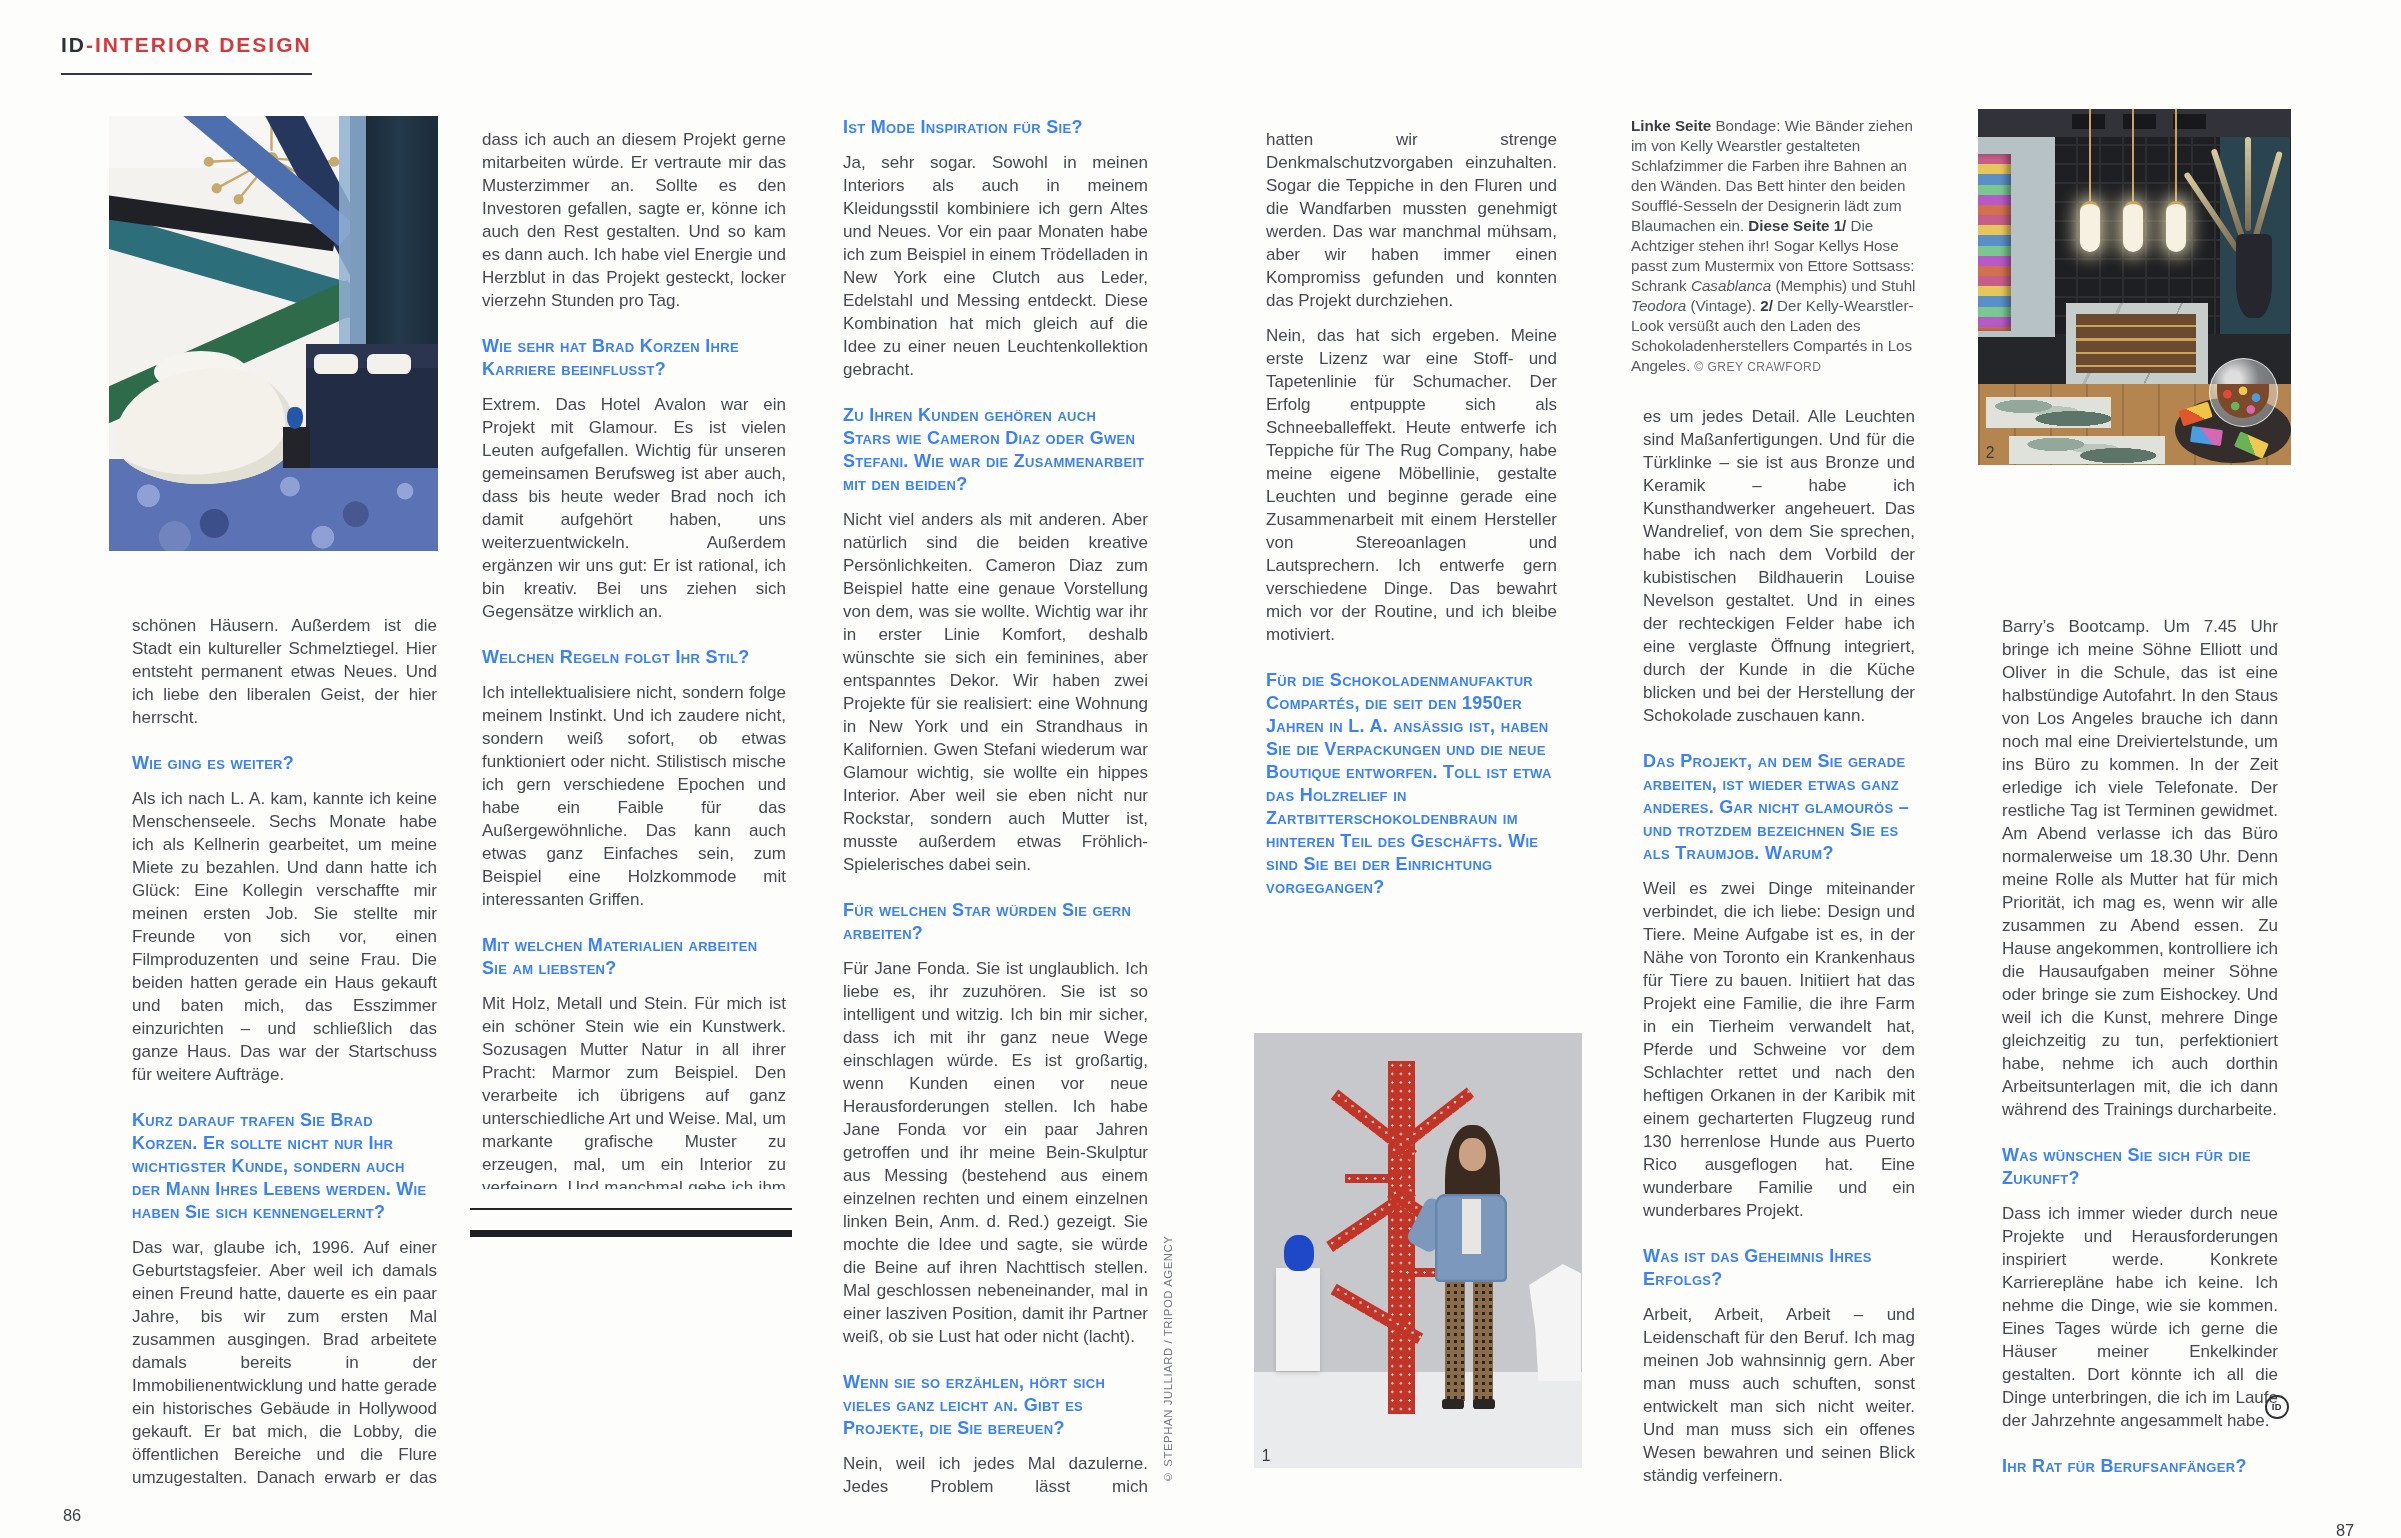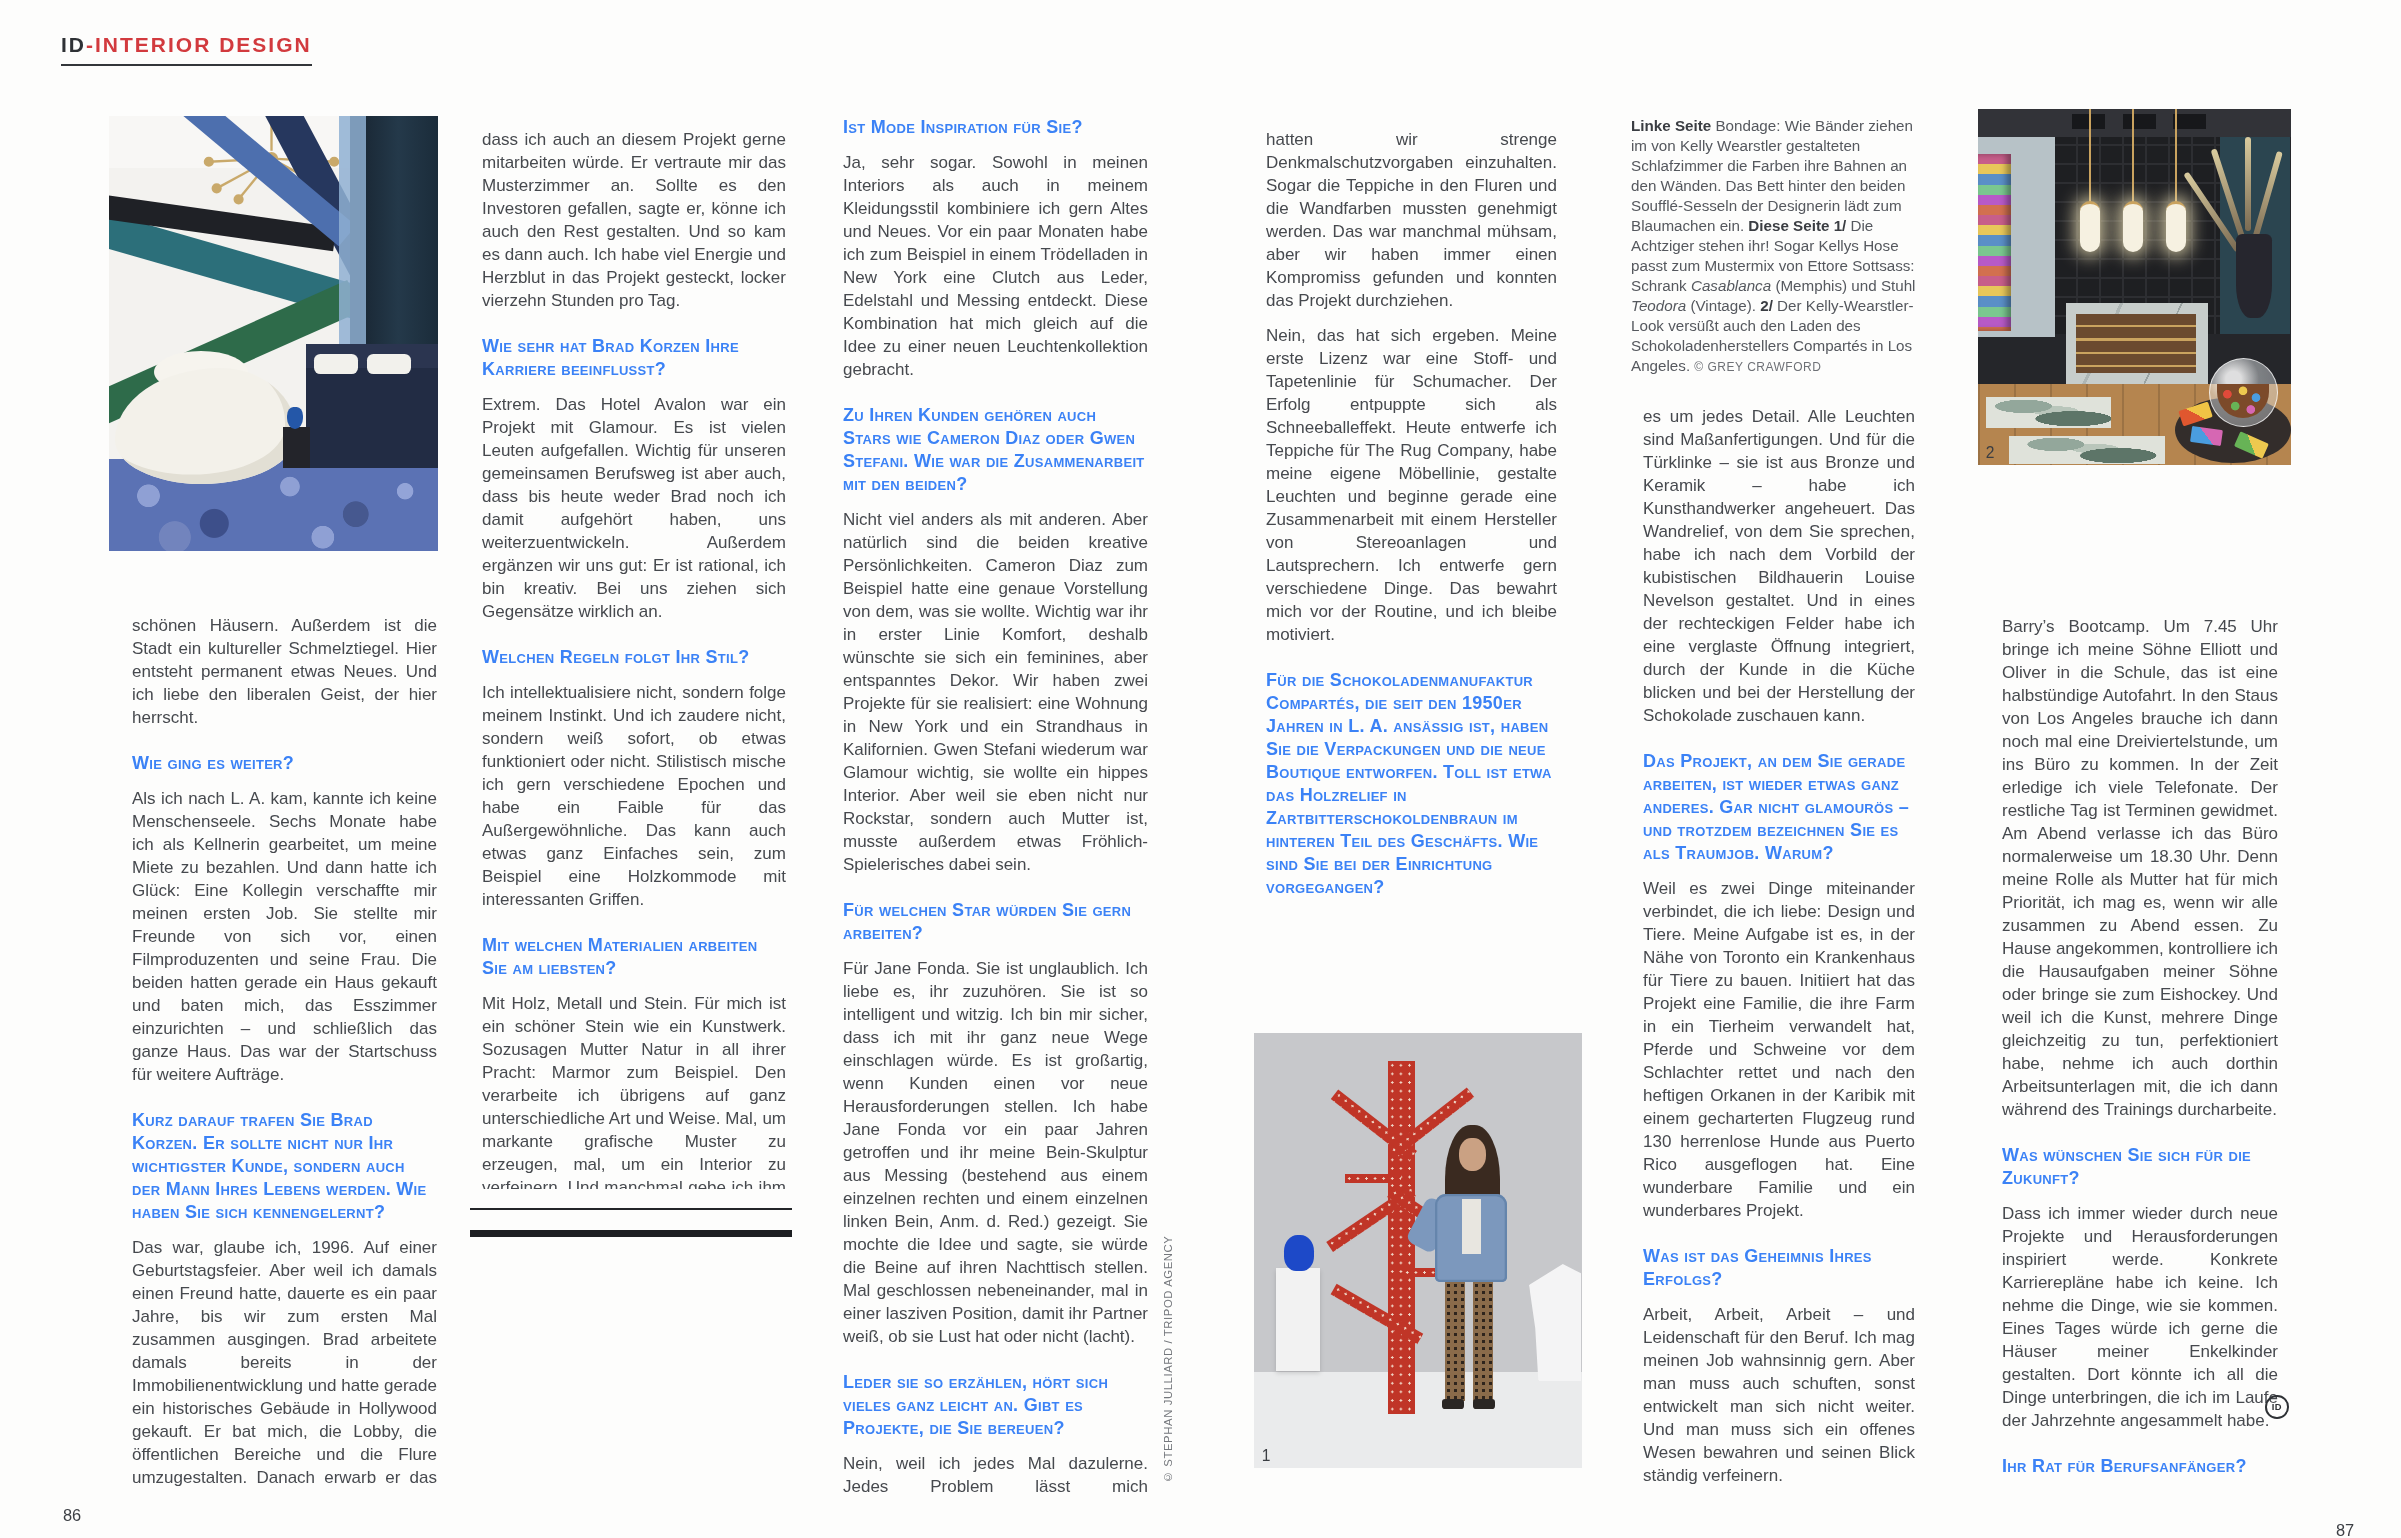--- a/index.html
+++ b/index.html
@@ -1,21 +1,21 @@
 <!DOCTYPE html>
 <html lang="de" style="font-size:12.5px"><head>
 <meta charset="utf-8">
 <style>
   html,body{margin:0;padding:0;background:#fff;}
   .page{position:relative;width:2401px;height:1538px;background:#fdfdfc;
         font-family:"Liberation Sans",sans-serif;overflow:hidden;}
 
   
   .brand{position:absolute;left:61px;top:33px;font-size:21px;font-weight:bold;
-         letter-spacing:2px;color:#2e3135;padding-bottom:7px;border-bottom:2.3px solid #33363a;
+         letter-spacing:2px;color:#2e3135;padding-bottom:16px;border-bottom:2.3px solid #33363a;
          white-space:nowrap;}
   .brand .red{color:#d23a3e;}
 
   
   .col{position:absolute;color:#46494e;font-size:17px;line-height:23px;
        text-align:justify;hyphens:auto;overflow:hidden;}
   .block{margin:12px;}
   .block.heading{font-weight:bold;font-variant:small-caps;color:#3b82f6;
        text-align:left;letter-spacing:0.3px;margin-top:23px;font-size:18px;line-height:23px;}
   .block.heading:first-child{margin-top:0;}
@@ -192,21 +192,21 @@
       <div class="block heading">Mit welchen Materialien arbeiten Sie am liebsten?</div>
       <div class="block body"><span>Mit Holz, Metall und Stein. Für mich ist ein schöner Stein wie ein Kunstwerk. Sozusagen Mutter Natur in all ihrer Pracht: Marmor zum Beispiel. Den verarbeite ich übrigens auf ganz unterschiedliche Art und Weise. Mal, um markante grafische Muster zu erzeugen, mal, um ein Interior zu verfeinern. Und manchmal gebe ich ihm auch eine Art </span><span class="run-i">used look</span><span>, damit er nicht zu neu aussieht.</span></div>
     </div>
   <div class="col" style="left:831px;top:116px;width:329px;height:1377px;">
       <div class="block heading">Ist Mode Inspiration für Sie?</div>
       <div class="block body">Ja, sehr sogar. Sowohl in meinen Interiors als auch in meinem Kleidungsstil kombiniere ich gern Altes und Neues. Vor ein paar Monaten habe ich zum Beispiel in einem Trödelladen in New York eine Clutch aus Leder, Edelstahl und Messing entdeckt. Diese Kombination hat mich gleich auf die Idee zu einer neuen Leuchtenkollektion gebracht.</div>
       <div class="block heading">Zu Ihren Kunden gehören auch Stars wie Cameron Diaz oder Gwen Stefani. Wie war die Zusammenarbeit mit den beiden?</div>
       <div class="block body">Nicht viel anders als mit anderen. Aber natürlich sind die beiden kreative Persönlichkeiten. Cameron Diaz zum Beispiel hatte eine genaue Vorstellung von dem, was sie wollte. Wichtig war ihr in erster Linie Komfort, deshalb wünschte sie sich ein feminines, aber entspanntes Dekor. Wir haben zwei Projekte für sie realisiert: eine Wohnung in New York und ein Strandhaus in Kalifornien. Gwen Stefani wiederum war Glamour wichtig, sie wollte ein hippes Interior. Aber weil sie eben nicht nur Rockstar, sondern auch Mutter ist, musste außerdem etwas Fröhlich-Spielerisches dabei sein.</div>
       <div class="block heading">Für welchen Star würden Sie gern arbeiten?</div>
       <div class="block body">Für Jane Fonda. Sie ist unglaublich. Ich liebe es, ihr zuzuhören. Sie ist so intelligent und witzig. Ich bin mir sicher, dass ich mit ihr ganz neue Wege einschlagen würde. Es ist großartig, wenn Kunden einen vor neue Herausforderungen stellen. Ich habe Jane Fonda vor ein paar Jahren getroffen und ihr meine Bein-Skulptur aus Messing (bestehend aus einem einzelnen rechten und einem einzelnen linken Bein, Anm. d. Red.) gezeigt. Sie mochte die Idee und sagte, sie würde die Beine auf ihren Nachttisch stellen. Mal geschlossen nebeneinander, mal in einer lasziven Position, damit ihr Partner weiß, ob sie Lust hat oder nicht (lacht).</div>
-      <div class="block heading">Leder sie so erzählen, hört sich vieles ganz leicht an. Gibt es Projekte, die Sie bereuen?</div>
+      <div class="block heading">Wenn sie so erzählen, hört sich vieles ganz leicht an. Gibt es Projekte, die Sie bereuen?</div>
       <div class="block body">Nein, weil ich jedes Mal dazulerne. Jedes Problem lässt mich vorankommen. Beim Proper Hotel in San Francisco zum Beispiel</div>
     </div>
 
   <div class="pullquote">
     <div class="pq-rule-top"></div>
     <div class="pq-rule-bottom"></div>
   </div>
 
   <div class="vcredit">© STEPHAN JULLIARD / TRIPOD AGENCY</div>
 

